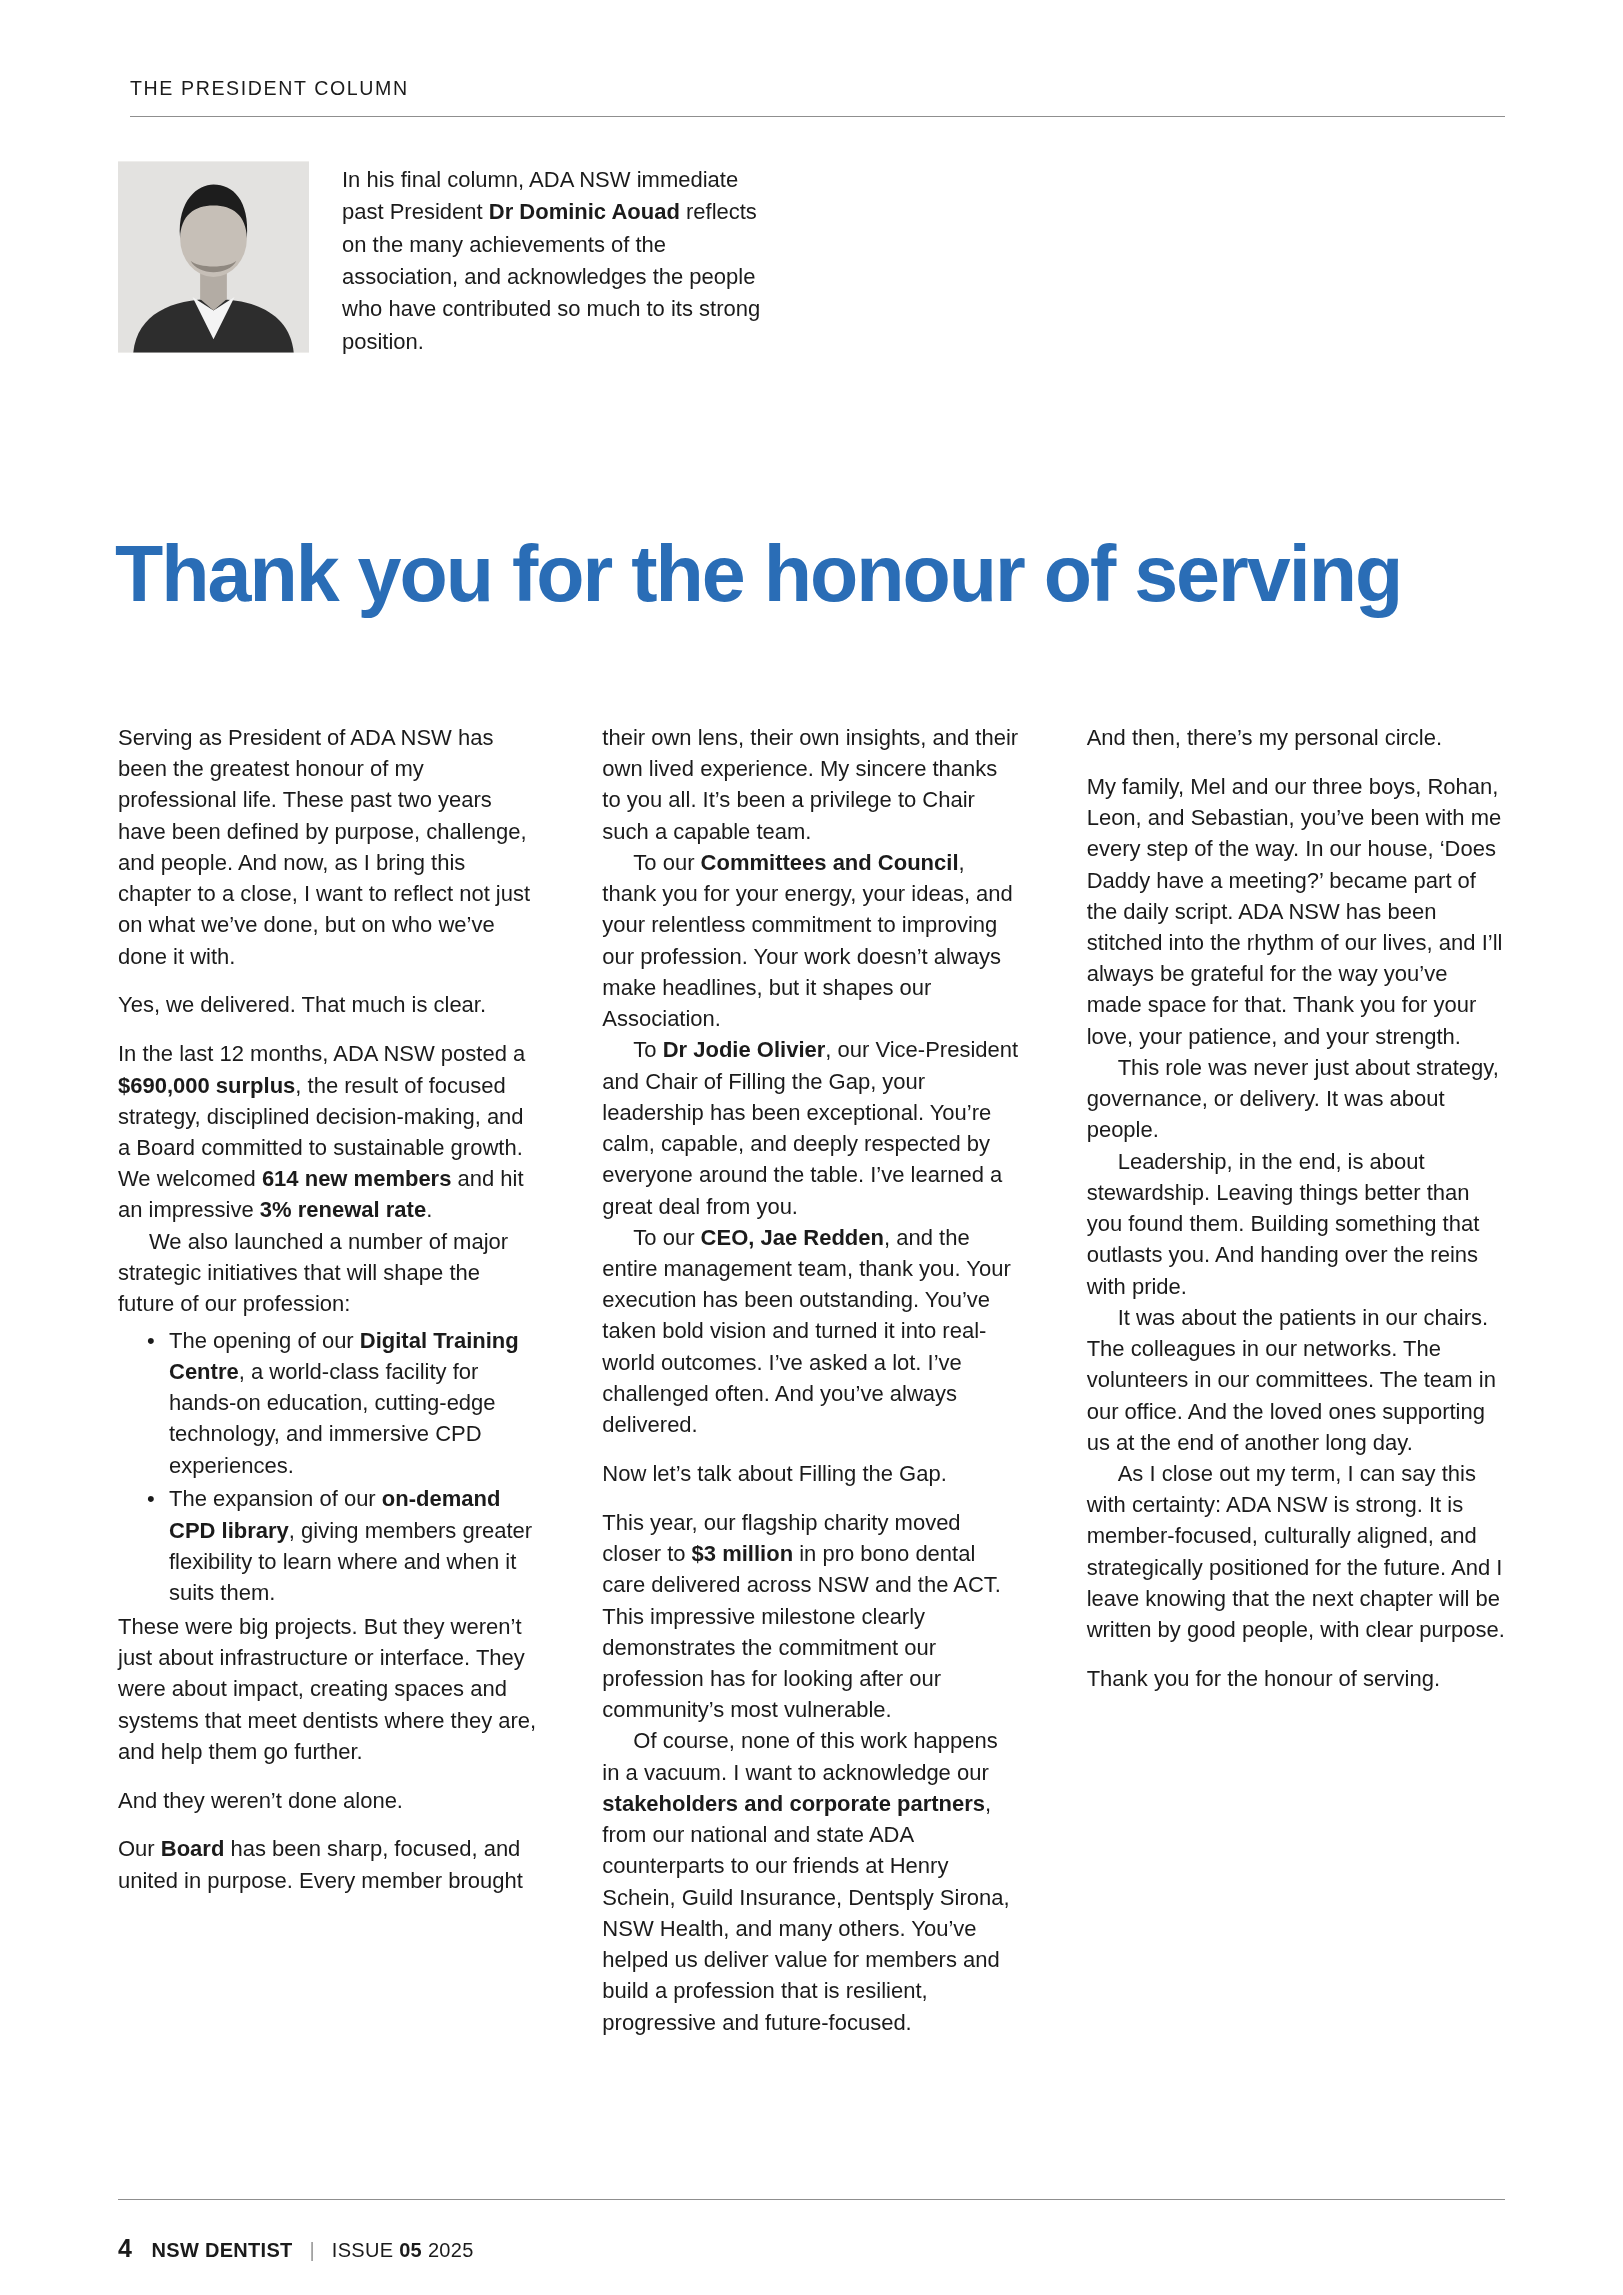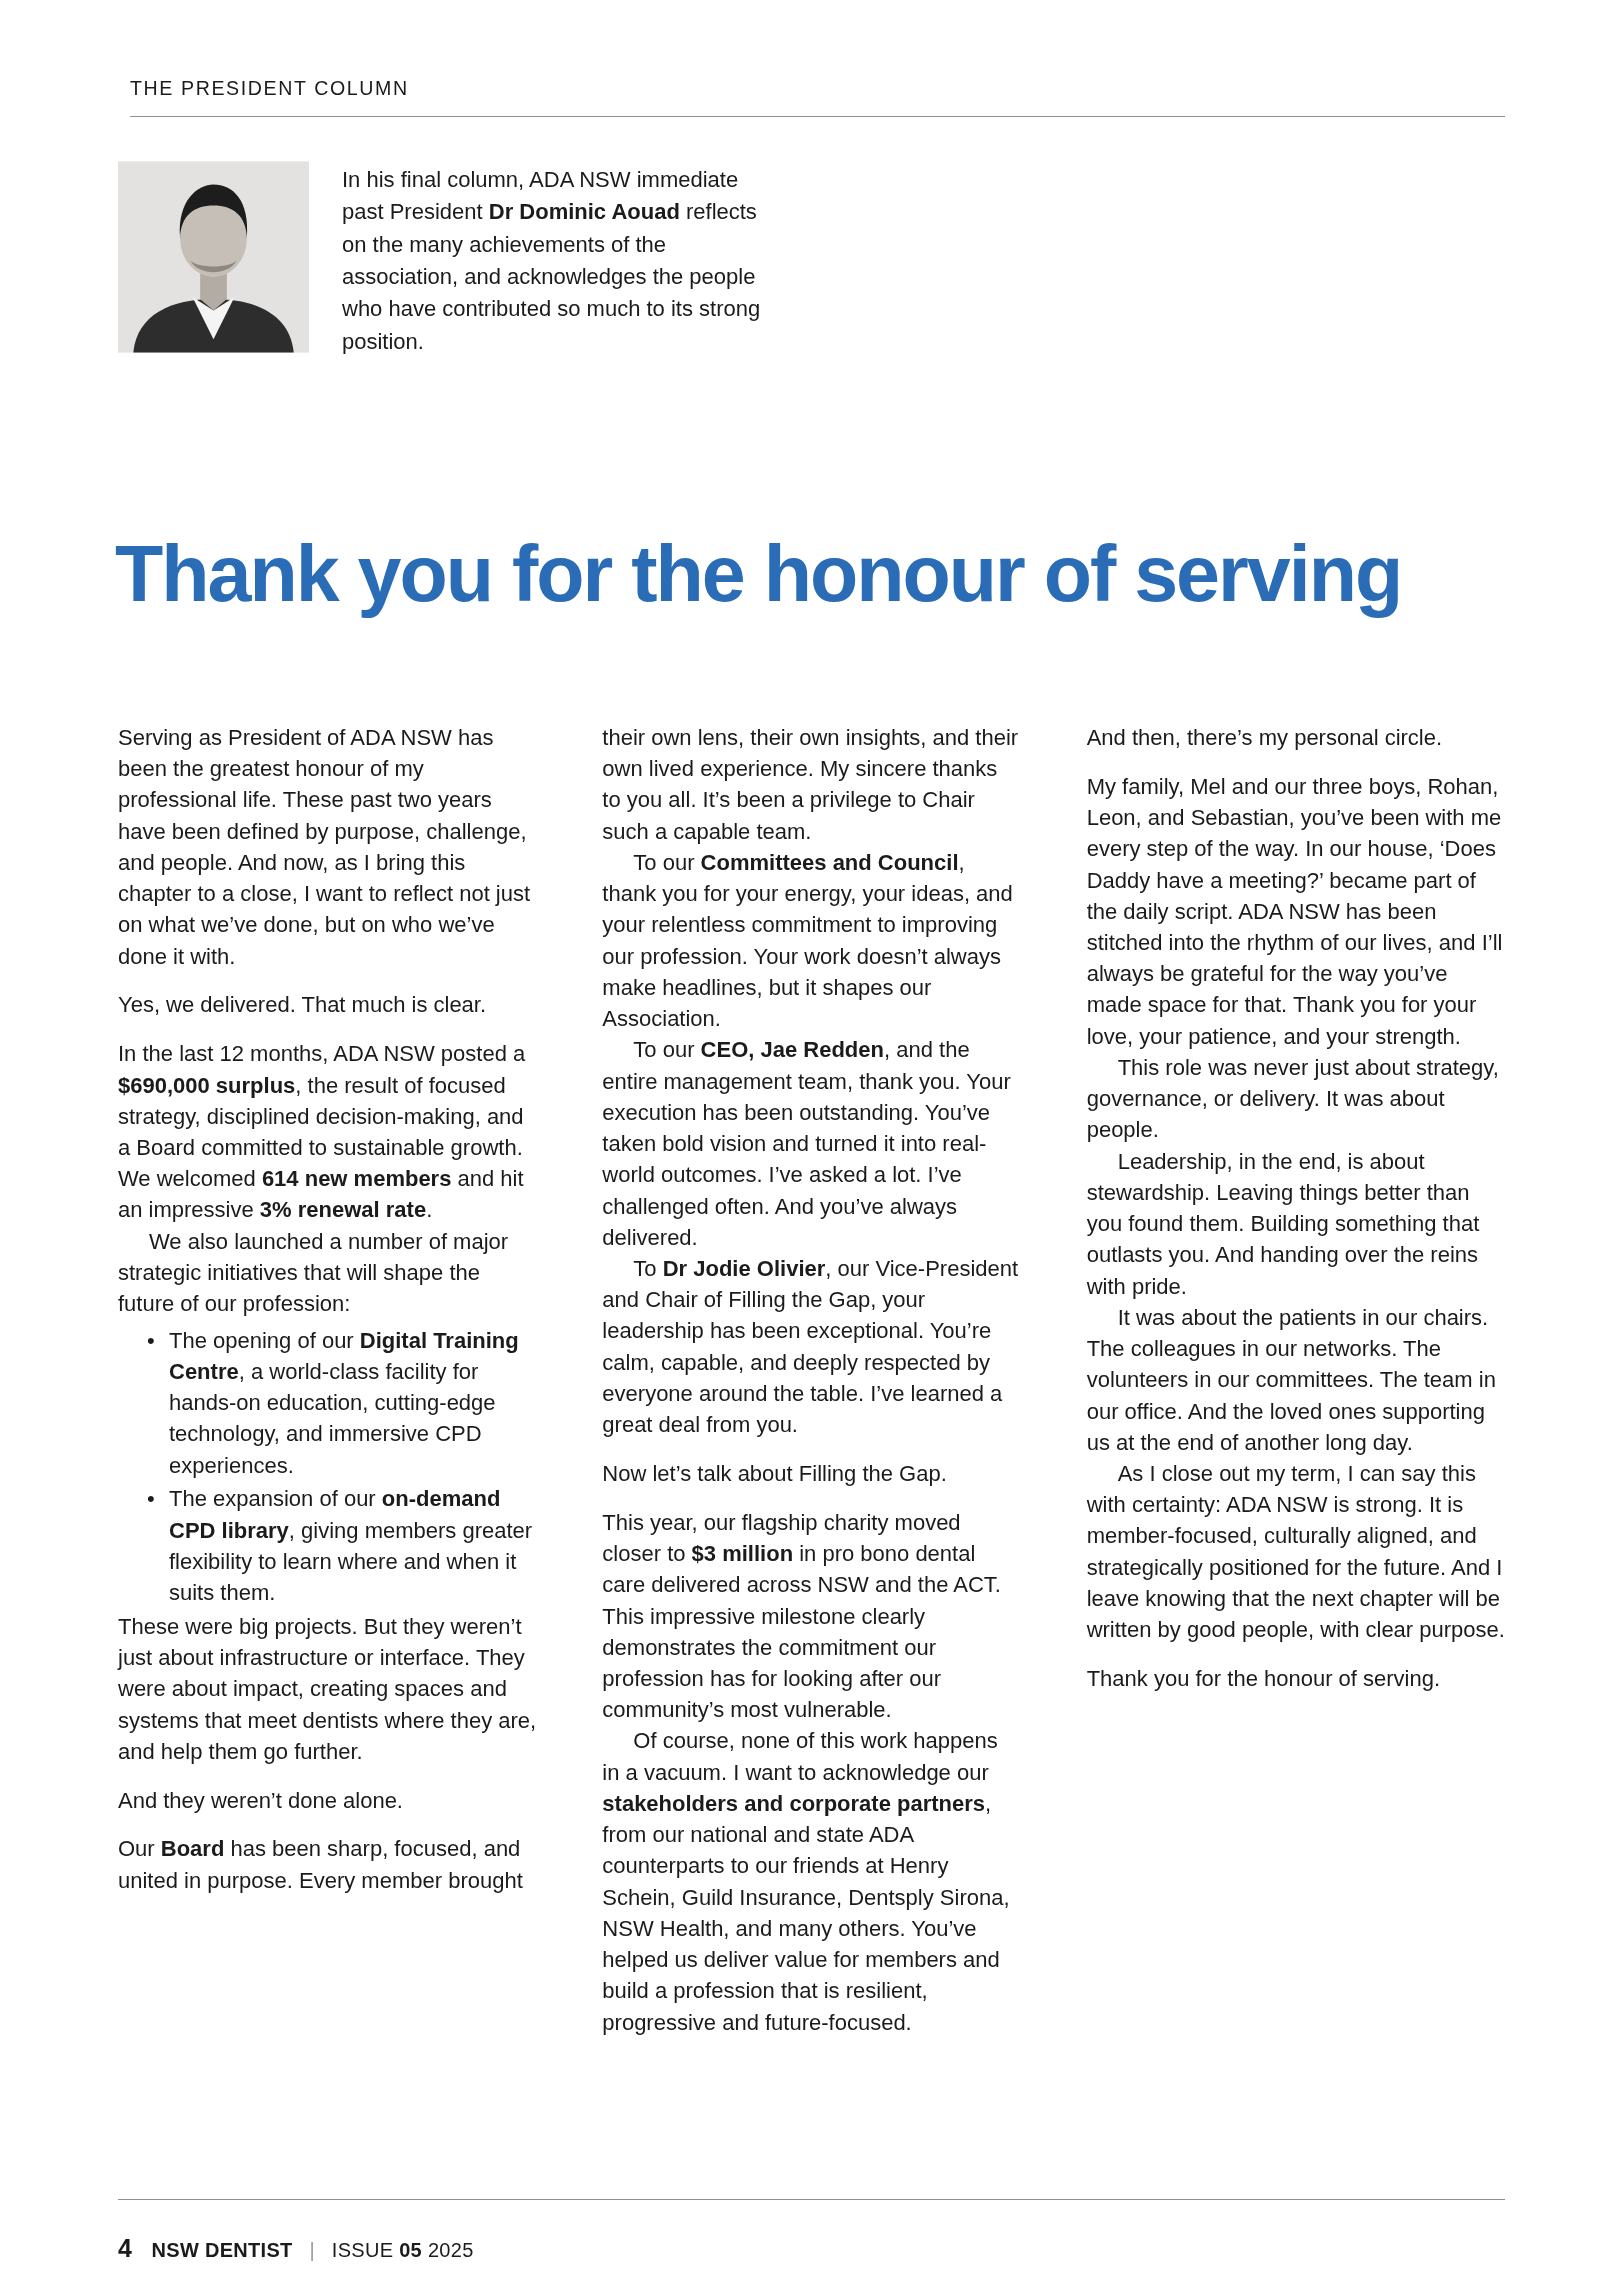--- a/index.html
+++ b/index.html
@@ -138,22 +138,22 @@
         <li>The opening of our <strong>Digital Training Centre</strong>, a world-class facility for hands-on education, cutting-edge technology, and immersive CPD experiences.</li>
         <li>The expansion of our <strong>on-demand CPD library</strong>, giving members greater flexibility to learn where and when it suits them.</li>
       </ul>
       <p>These were big projects. But they weren’t just about infrastructure or interface. They were about impact, creating spaces and systems that meet dentists where they are, and help them go further.</p>
       <p class="sp">And they weren’t done alone.</p>
       <p class="sp">Our <strong>Board</strong> has been sharp, focused, and united in purpose. Every member brought</p>
     </div>
   <div class="col">
       <p>their own lens, their own insights, and their own lived experience. My sincere thanks to you all. It’s been a privilege to Chair such a capable team.</p>
       <p class="ind">To our <strong>Committees and Council</strong>, thank you for your energy, your ideas, and your relentless commitment to improving our profession. Your work doesn’t always make headlines, but it shapes our Association.</p>
+      <p class="ind">To <strong>Dr Jodie Olivier</strong>, our Vice-President and Chair of Filling the Gap, your leadership has been exceptional. You’re calm, capable, and deeply respected by everyone around the table. I’ve learned a great deal from you.</p>
       <p class="ind">To our <strong>CEO, Jae Redden</strong>, and the entire management team, thank you. Your execution has been outstanding. You’ve taken bold vision and turned it into real-world outcomes. I’ve asked a lot. I’ve challenged often. And you’ve always delivered.</p>
-      <p class="ind">To <strong>Dr Jodie Olivier</strong>, our Vice-President and Chair of Filling the Gap, your leadership has been exceptional. You’re calm, capable, and deeply respected by everyone around the table. I’ve learned a great deal from you.</p>
       <p class="sp">Now let’s talk about Filling the Gap.</p>
       <p class="sp">This year, our flagship charity moved closer to <strong>$3 million</strong> in pro bono dental care delivered across NSW and the ACT. This impressive milestone clearly demonstrates the commitment our profession has for looking after our community’s most vulnerable.</p>
       <p class="ind">Of course, none of this work happens in a vacuum. I want to acknowledge our <strong>stakeholders and corporate partners</strong>, from our national and state ADA counterparts to our friends at Henry Schein, Guild Insurance, Dentsply Sirona, NSW Health, and many others. You’ve helped us deliver value for members and build a profession that is resilient, progressive and future-focused.</p>
     </div>
   <div class="col">
       <p>And then, there’s my personal circle.</p>
       <p class="sp">My family, Mel and our three boys, Rohan, Leon, and Sebastian, you’ve been with me every step of the way. In our house, ‘Does Daddy have a meeting?’ became part of the daily script. ADA NSW has been stitched into the rhythm of our lives, and I’ll always be grateful for the way you’ve made space for that. Thank you for your love, your patience, and your strength.</p>
       <p class="ind">This role was never just about strategy, governance, or delivery. It was about people.</p>
       <p class="ind">Leadership, in the end, is about stewardship. Leaving things better than you found them. Building something that outlasts you. And handing over the reins with pride.</p>
       <p class="ind">It was about the patients in our chairs. The colleagues in our networks. The volunteers in our committees. The team in our office. And the loved ones supporting us at the end of another long day.</p>

